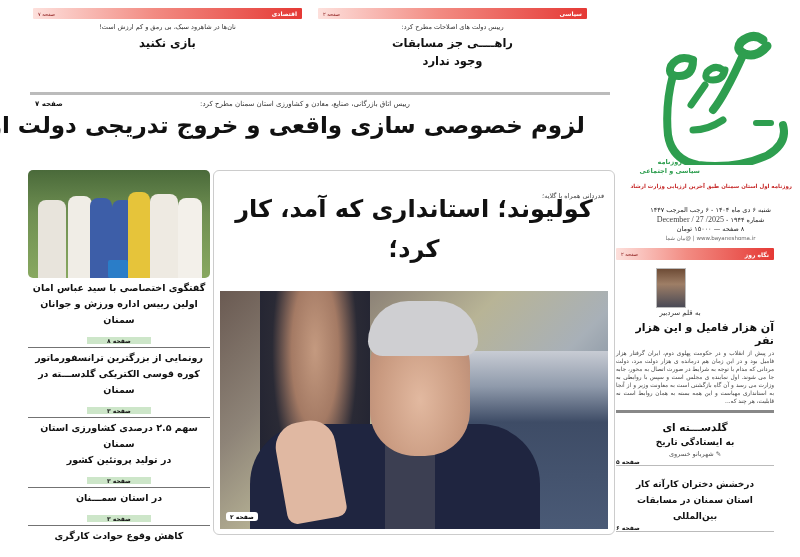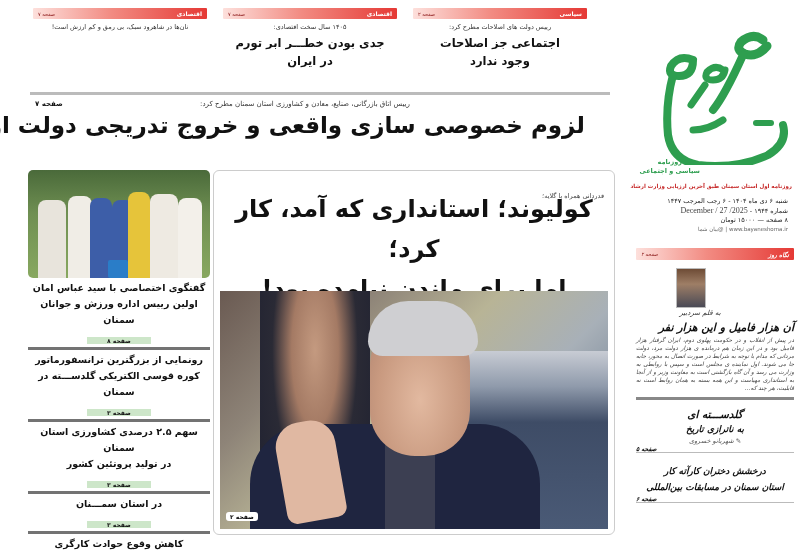--- a/index.html
+++ b/index.html
@@ -14,21 +14,21 @@
   .cat-bar .pg { color: #8b1a1a; font-size: 5px; }
   .teaser .kicker { font-size: 6.5px; color: #333; margin-top: 4px; white-space: nowrap; overflow: hidden; }
   .teaser .head { font-size: 11.5px; font-weight: bold; line-height: 18px; margin-top: 3px; }
   .top-rule { position: absolute; top: 92px; left: 30px; width: 580px; height: 3px; background: #bbb; }
 
   
   .masthead { position: absolute; top: 0; right: 0; width: 190px; height: 250px; }
   .logo { position: absolute; top: 15px; right: 12px; width: 165px; height: 150px; }
   .logo-sub { position: absolute; top: 158px; right: 100px; font-size: 6.5px; color: #2e9e4f; text-align: center; line-height: 9px; font-weight: bold; }
   .masthead .tagline { position: absolute; top: 183px; right: 8px; font-size: 5.5px; color: #c62828; font-weight: bold; white-space: nowrap; }
-  .masthead .dates { position: absolute; top: 197px; right: 12px; width: 155px; font-size: 6.5px; line-height: 9px; color: #222; }
+  .masthead .dates { position: absolute; top: 206px; right: 12px; width: 155px; text-align: center; font-size: 6.5px; line-height: 9px; color: #222; }
   .masthead .dates .en { font-family: "Liberation Serif", serif; font-size: 8px; color: #444; }
   .masthead .dates .web { font-size: 5.5px; color: #666; }
 
   
   .lead-kicker { position: absolute; top: 100px; left: 35px; width: 540px; font-size: 7px; color: #333; text-align: center; }
   .lead-page { position: absolute; top: 100px; left: 35px; font-size: 7px; font-weight: bold; }
   .lead-head { position: absolute; top: 112px; left: 20px; width: 565px; text-align: right; font-size: 23px; font-weight: bold; letter-spacing: -0.5px; white-space: nowrap; }
 
   
   .center { position: absolute; top: 170px; left: 213px; width: 402px; height: 365px; border: 1px solid #ccc; border-radius: 6px; background: #fff; }
@@ -41,26 +41,26 @@
   .photo .face { position: absolute; left: 150px; top: 25px; width: 100px; height: 140px; background: radial-gradient(ellipse at 50% 60%, #e2b9a0 0%, #c99a80 60%, #b08470 100%); border-radius: 50px 50px 45px 45px; }
   .photo .hair { position: absolute; left: 148px; top: 10px; width: 110px; height: 55px; background: #cfcfd2; border-radius: 55px 55px 20px 20px; }
   .photo .hand { position: absolute; left: 60px; top: 130px; width: 60px; height: 100px; background: #e0b8a2; border-radius: 25px 25px 10px 10px; transform: rotate(-10deg); }
   .photo .car { position: absolute; right: 0; top: 60px; width: 140px; height: 178px; background: linear-gradient(#c8ccd4 0%, #8f9aab 20%, #3e4c66 40%, #4a5a76 100%); }
   .photo .badge { position: absolute; left: 6px; bottom: 8px; background: #fff; color: #000; font-size: 6px; padding: 1px 4px; border-radius: 3px; font-weight: bold; }
 
   
   .left { position: absolute; top: 170px; left: 28px; width: 182px; }
   .left .pic { width: 182px; height: 108px; border-radius: 5px; background: linear-gradient(#4a6a3a 0%, #6f8f52 40%, #88a860 100%); position: relative; overflow: hidden; }
   .left .pic .p { position: absolute; bottom: 0; border-radius: 8px 8px 0 0; }
-  .left-item { text-align: center; border-top: 3px solid #737373; padding-top: 2px; }
+  .left-item { text-align: center; border-top: 1px solid #737373; padding-top: 2px; }
   .left-item .t { font-size: 9.5px; font-weight: bold; line-height: 16px; }
   .left-item .pg { display: inline-block; background: #cde6c9; font-size: 6px; font-weight: bold; padding: 0 20px; margin: 1px 0 2px; }
 
   
-  .right { position: absolute; top: 248px; right: 6px; width: 158px; font-style: italic; }
+  .right { position: absolute; top: 248px; right: 26px; width: 158px; }
   .right .cat-bar { height: 12px; }
   .editor-pic { width: 30px; height: 40px; margin: 8px auto 0 40px; background: linear-gradient(#6e4c36, #9e7e66 40%, #4a4a56); border: 1px solid #bbb; }
   .byline { font-size: 7px; color: #333; text-align: center; margin-top: 1px; margin-right: 30px; }
   .ed-head { font-size: 11px; font-weight: bold; text-align: right; margin-top: 4px; }
   .ed-body { font-size: 5.8px; color: #444; text-align: justify; line-height: 8px; margin-top: 2px; }
   .rule-thick { height: 3px; background: #888; margin: 5px 0; }
   .golden { text-align: center; font-size: 10.5px; font-weight: bold; margin-top: 8px; }
   .golden2 { text-align: center; font-size: 9px; font-weight: bold; margin-top: 4px; }
   .author { text-align: center; font-size: 6.5px; color: #555; margin-top: 3px; }
   .pgsmall { font-size: 6px; font-weight: bold; text-align: left; border-bottom: 1px solid #bbb; }
@@ -70,42 +70,32 @@
 <body>
 
 <div class="teasers">
   <div class="teaser">
     <div class="cat-bar">
         <span class="cat">سیاسی</span>
         <span class="pg">صفحه ۲</span>
       </div>
     <div class="kicker">رییس دولت های اصلاحات مطرح کرد:</div>
     <div class="head">
-        <div>اجتماعی جز اصلاحات</div>
+        <div>راهــــی جز مسابقات</div>
         <div>وجود ندارد</div>
       </div>
   </div>
   <div class="teaser">
     <div class="cat-bar">
         <span class="cat">اقتصادی</span>
         <span class="pg">صفحه ۷</span>
       </div>
-    <div class="kicker">۱۴۰۵ سال سخت اقتصادی:</div>
-    <div class="head">
-        <div>جدی بودن خطـــر ابر تورم</div>
-        <div>در ایران</div>
-      </div>
-  </div>
-  <div class="teaser">
-    <div class="cat-bar">
-        <span class="cat">اقتصادی</span>
-        <span class="pg">صفحه ۷</span>
-      </div>
     <div class="kicker">نان‌ها در شاهرود سبک، بی رمق و کم ارزش است!</div>
     <div class="head">
+        <div>بازی نکنید</div>
       </div>
   </div>
 </div>
 <div class="top-rule"></div>
 
 <div class="masthead">
   <svg class="logo" viewBox="0 0 165 150">
     <g fill="none" stroke="#2e9e4f" stroke-linecap="round" stroke-linejoin="round">
       <path d="M140 25 q-10 -8 -22 2 q-6 8 4 12 q12 4 22 -8" stroke-width="9"></path>
       <path d="M120 40 q-18 40 -30 55" stroke-width="8"></path>
@@ -131,21 +121,20 @@
 </div>
 
 <div class="lead-kicker">رییس اتاق بازرگانی، صنایع، معادن و کشاورزی استان سمنان مطرح کرد:</div>
 <div class="lead-page">صفحه ۷</div>
 <div class="lead-head">لزوم خصوصی سازی واقعی و خروج تدریجی دولت از اقتصاد</div>
 
 <div class="center">
   <div class="kicker">قدردانی همراه با گلایه؛</div>
   <div class="head">
     <div>کولیوند؛ استانداری که آمد، کار کرد؛</div>
-    <div>اما برای ماندن نیامده بود!</div>
   </div>
   <div class="photo">
     <div class="car"></div>
     <div class="man2"></div>
     <div class="suit"></div>
     <div class="shirt"></div>
     <div class="face"></div>
     <div class="hair"></div>
     <div class="hand"></div>
     <div class="badge">صفحه ۲</div>
@@ -192,21 +181,21 @@
   <div class="cat-bar">
       <span class="cat">نگاه روز</span>
       <span class="pg">صفحه ۲</span>
     </div>
   <div class="editor-pic"></div>
   <div class="byline">به قلم سردبیر</div>
   <div class="ed-head">آن هزار فامیل و این هزار نفر</div>
   <div class="ed-body">در پیش از انقلاب و در حکومت پهلوی دوم، ایران گرفتار هزار فامیل بود و در این زمان هم درمانده ی هزار دولت مرد، دولت مردانی که مدام با توجه به شرایط در صورت اتصال به محور، جابه جا می شوند. اول نماینده ی مجلس است و سپس با روابطی به وزارت می رسد و آن گاه بازگشتی است به معاونت وزیر و از آنجا به استانداری مهیاست و این همه بسته به همان روابط است نه قابلیت، هر چند که...</div>
   <div class="rule-thick"></div>
   <div class="golden">گلدســـته ای</div>
-  <div class="golden2">به ناترازی تاریخ</div>
+  <div class="golden2">به ایستادگی تاریخ</div>
   <div class="author"><span>✎</span> <span>شهربانو خسروی</span></div>
   <div class="pgsmall">صفحه ۵</div>
   <div class="r-item">
     <div>درخشش دختران کارآته کار</div>
     <div>استان سمنان در مسابقات بین‌المللی</div>
   </div>
   <div class="pgsmall">صفحه ۶</div>
 </div>
 
 </body></html>

